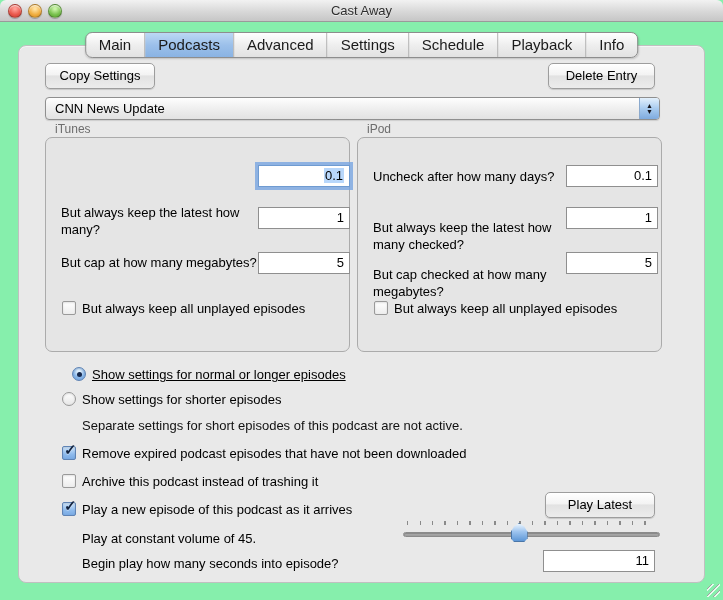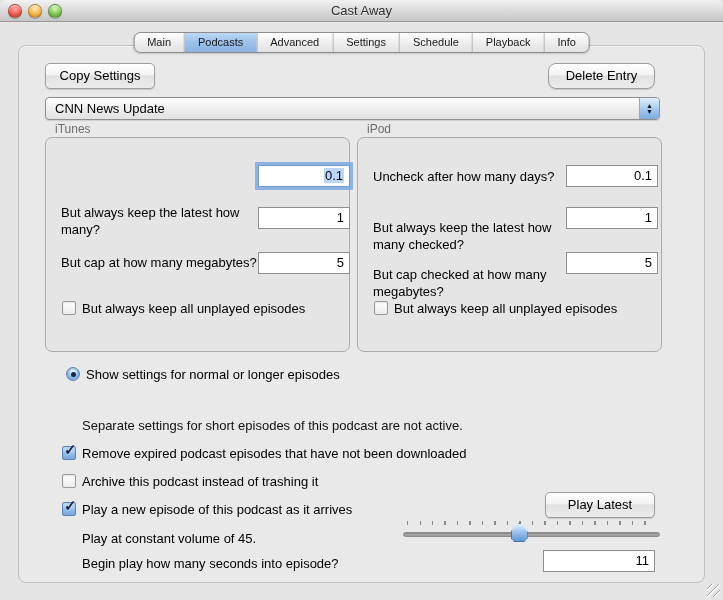--- a/index.html
+++ b/index.html
@@ -1,18 +1,18 @@
 <!DOCTYPE html>
 <html><head>
 <meta charset="utf-8">
 <style>
   * { margin:0; padding:0; box-sizing:border-box; }
   html,body { width:723px; height:600px; }
   body { font-family:"Liberation Sans", sans-serif; font-size:13px; color:#000; background:#fff; }
-  .window { position:relative; width:723px; height:600px; background:#e5e5e5; overflow:hidden; }
+  .window { position:relative; width:723px; height:600px; background:#86efac; overflow:hidden; }
 
   
   .titlebar { position:absolute; left:0; top:0; width:723px; height:22px;
     background:linear-gradient(#f2f2f2,#d8d8d8 55%,#c6c6c6); border-bottom:1px solid #9a9a9a;
     border-radius:6px 6px 0 0; }
   .window-title { position:absolute; left:0; right:0; top:3px; text-align:center; font-size:13px; color:#2e2e2e;
     text-shadow:0 1px 0 rgba(255,255,255,.6); }
   .traffic { position:absolute; top:4px; width:14px; height:14px; border-radius:50%;
     box-shadow:inset 0 1px 1px rgba(255,255,255,.7), 0 1px 1px rgba(0,0,0,.25); border:1px solid rgba(0,0,0,.25); }
   .t-close { left:8px;  background:radial-gradient(circle at 50% 30%, #ff9d95 10%, #e9564a 60%, #c93a30); }
@@ -21,21 +21,21 @@
 
   
   .pane { position:absolute; left:18px; top:45px; width:687px; height:538px;
     background:#e9e9e9; border:1px solid #c0c0c0; border-radius:8px;
     box-shadow:inset 0 1px 0 rgba(255,255,255,.55); }
 
   
   .tabbar { position:absolute; top:32px; left:50%; transform:translateX(-50%); z-index:3;
     display:inline-flex; background:linear-gradient(#ffffff,#ededed 55%,#e2e2e2);
     border:1px solid #8d8d8d; border-radius:7px; overflow:hidden; box-shadow:0 1px 2px rgba(0,0,0,.18); }
-  .tab { padding:3px 13px 4px; font-size:11px; color:#1a1a1a; cursor:default; border-left:1px solid #b4b4b4; }
+  .tab { padding:3px 13px 4px; font-size:15px; color:#1a1a1a; cursor:default; border-left:1px solid #b4b4b4; }
   .tab:first-child { border-left:none; }
   .tab.active { background:linear-gradient(#bcd8f4,#9cc0ea 50%,#8ab3e3); }
 
   
   .btn { position:absolute; height:26px; background:linear-gradient(#ffffff,#f3f3f3 45%,#e2e2e2 50%,#ececec);
     border:1px solid #9d9d9d; border-radius:5px; font-size:13px; text-align:center; line-height:24px;
     box-shadow:0 1px 1px rgba(0,0,0,.15), inset 0 1px 0 #fff; color:#000; }
 
   
   .dropdown { position:absolute; left:27px; top:52px; width:615px; height:23px;
@@ -106,21 +106,21 @@
     <div class="tab">Main</div>
     <div class="tab active">Podcasts</div>
     <div class="tab">Advanced</div>
     <div class="tab">Settings</div>
     <div class="tab">Schedule</div>
     <div class="tab">Playback</div>
     <div class="tab">Info</div>
   </div>
 
   <div class="btn" style="left:45px; top:63px; width:110px;">Copy Settings</div>
-  <div class="btn" style="left:548px; top:63px; width:107px;border-radius:8px;">Delete Entry</div>
+  <div class="btn" style="left:548px; top:63px; width:107px;">Delete Entry</div>
 
   <div class="dropdown" style="left:45px; top:97px;text-decoration:underline;">
     <span class="dropdown-value">CNN News Update</span>
     <span class="dropdown-stepper">
       <span>▲</span>
       <span>▼</span>
     </span>
   </div>
 
   <div class="group-label" style="left:55px; top:122px;">iTunes</div>
@@ -149,23 +149,27 @@
 
     <div class="grow-label" style="top:128px;">But cap checked at how many megabytes?</div>
     <div class="field" style="left:208px; top:114px;">5</div>
 
     <div class="cbrow" style="left:16px; top:163px;">
       <span class="checkbox"></span>
       <label>But always keep all unplayed episodes</label>
     </div>
   </div>
 
-  <div class="cbrow" style="left:66px; top:367px;">
+  <div class="cbrow" style="left:72px; top:367px;text-decoration:underline;">
     <span class="radio selected"></span>
     <label>Show settings for normal or longer episodes</label>
+  </div>
+  <div class="cbrow" style="left:62px; top:392px;">
+    <span class="radio"></span>
+    <label>Show settings for shorter episodes</label>
   </div>
   <div class="note" style="left:82px; top:418px;">Separate settings for short episodes of this podcast are not active.</div>
 
   <div class="cbrow" style="left:62px; top:446px;">
     <span class="checkbox checked">
         <span class="check">✓</span>
       </span>
     <label>Remove expired podcast episodes that have not been downloaded</label>
   </div>
   <div class="cbrow" style="left:62px; top:474px;">

